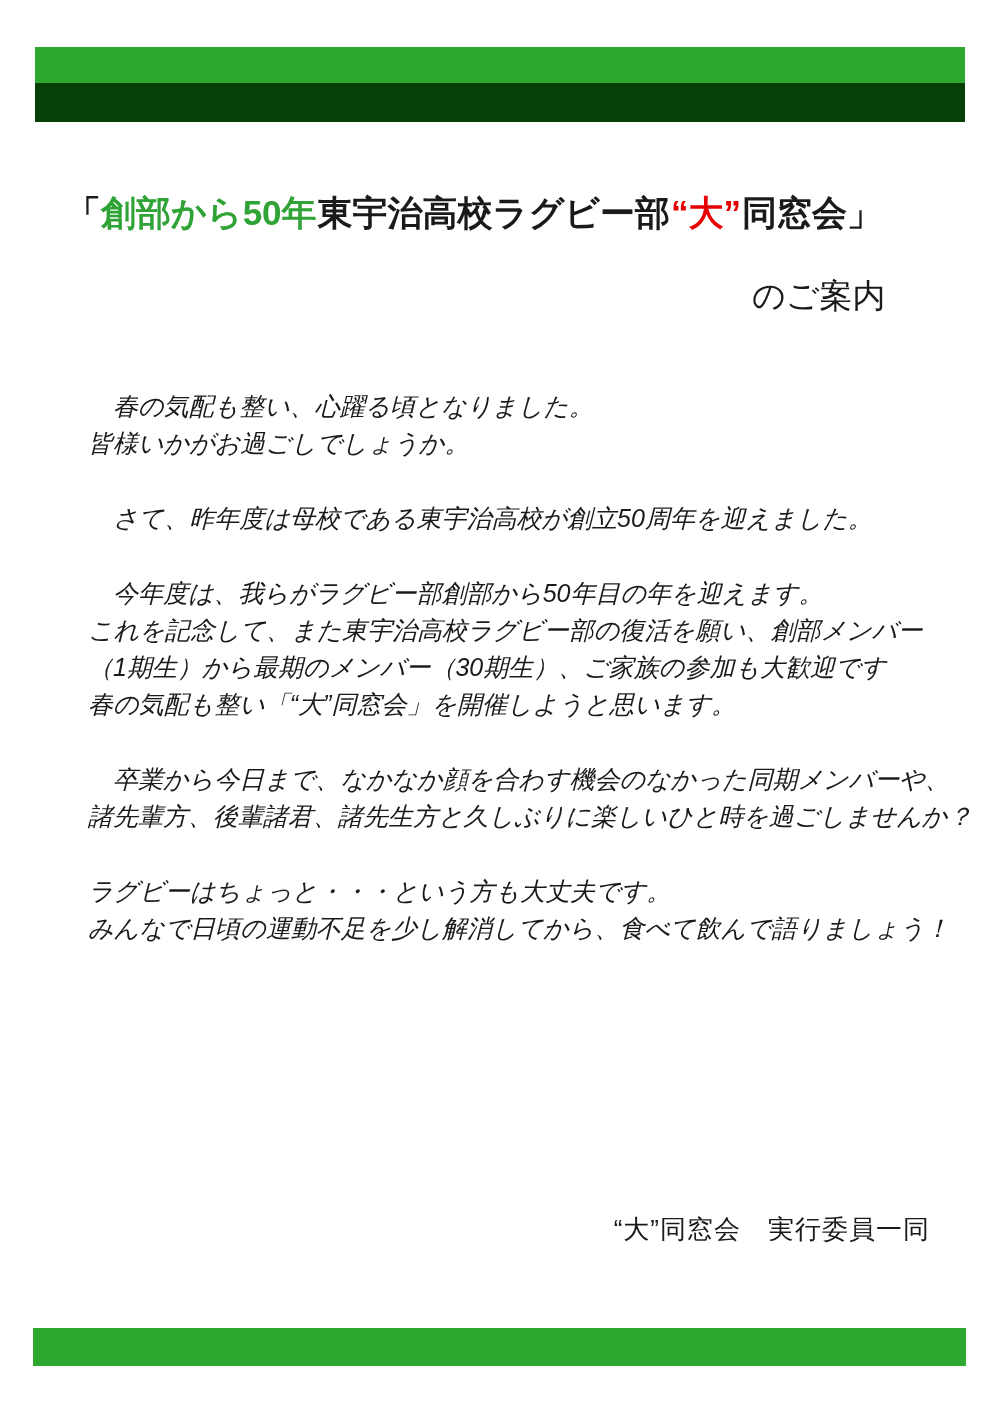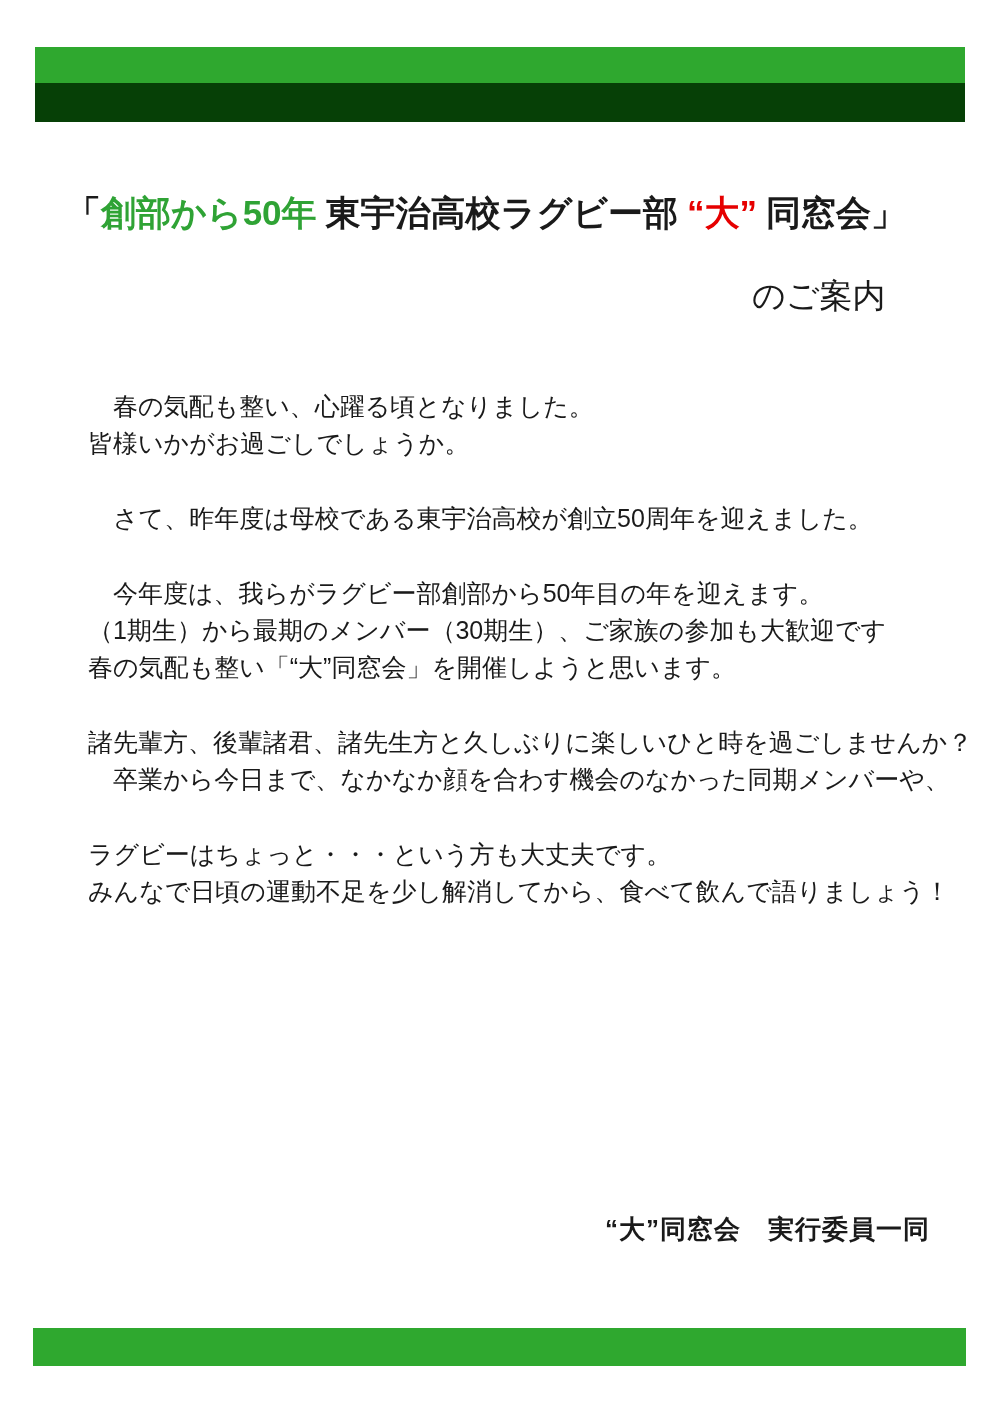--- a/index.html
+++ b/index.html
@@ -22,21 +22,21 @@
     position: absolute;
     left: 66px;
     top: 190px;
     width: 880px;
     font-size: 35px;
     font-weight: bold;
     color: var(--ink);
     letter-spacing: 0px;
     white-space: nowrap;
   }
-  .title .seg { margin-left: 9px; text-align: center; }
+  .title .seg { margin-left: 1px; text-align: center; }
   .t-green { color: var(--title-green); }
   .t-red   { color: var(--title-red); }
 
   .subtitle {
     position: absolute;
     left: 752px;
     top: 274px;
     font-size: 33px;
     font-weight: normal;
     color: var(--ink);
@@ -44,31 +44,30 @@
 
   .body-text {
     position: absolute;
     left: 88px;
     top: 388px;
     width: 880px;
     font-size: 25px;
     line-height: 37px;
     color: var(--ink);
   }
-  .paragraph { margin-bottom: 38px; }
+  .paragraph { margin-bottom: 38px; font-style: italic; }
   .line { white-space: pre; }
 
   .signature {
     position: absolute;
     right: 70px;
     top: 1212px;
     font-size: 26px;
     color: var(--ink);
     letter-spacing: 1px;
-    font-weight: bold;
   }
 </style>
 </head>
 <body>
 
 <div class="page">
 
   <div class="bar bar-top-green"></div>
   <div class="bar bar-top-dark"></div>
 
@@ -79,26 +78,27 @@
   <div class="body-text">
       <div class="paragraph">
         <div class="line">　春の気配も整い、心躍る頃となりました。</div>
         <div class="line">皆様いかがお過ごしでしょうか。</div>
       </div>
       <div class="paragraph">
         <div class="line">　さて、昨年度は母校である東宇治高校が創立50周年を迎えました。</div>
       </div>
       <div class="paragraph">
         <div class="line">　今年度は、我らがラグビー部創部から50年目の年を迎えます。</div>
+        <div class="line">これを記念して、また東宇治高校ラグビー部の復活を願い、創部メンバー</div>
         <div class="line">（1期生）から最期のメンバー（30期生）、ご家族の参加も大歓迎です</div>
         <div class="line">春の気配も整い「“大”同窓会」を開催しようと思います。</div>
       </div>
       <div class="paragraph">
+        <div class="line">　卒業から今日まで、なかなか顔を合わす機会のなかった同期メンバーや、</div>
         <div class="line">諸先輩方、後輩諸君、諸先生方と久しぶりに楽しいひと時を過ごしませんか？</div>
-        <div class="line">　卒業から今日まで、なかなか顔を合わす機会のなかった同期メンバーや、</div>
       </div>
       <div class="paragraph">
         <div class="line">ラグビーはちょっと・・・という方も大丈夫です。</div>
         <div class="line">みんなで日頃の運動不足を少し解消してから、食べて飲んで語りましょう！</div>
       </div>
     </div>
 
   <div class="signature">“大”同窓会　実行委員一同</div>
 
   <div class="bar bar-bottom-green"></div>

